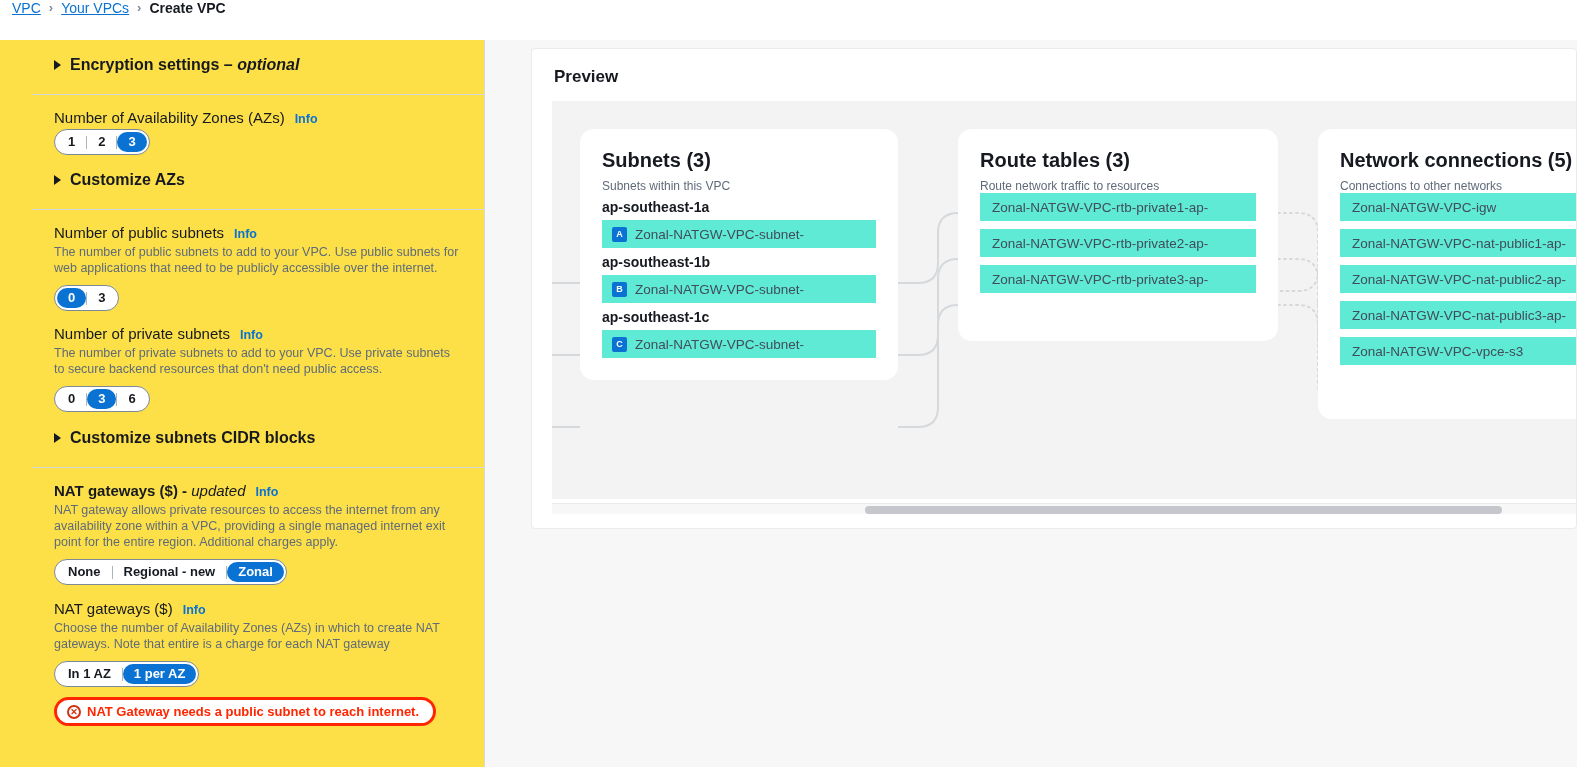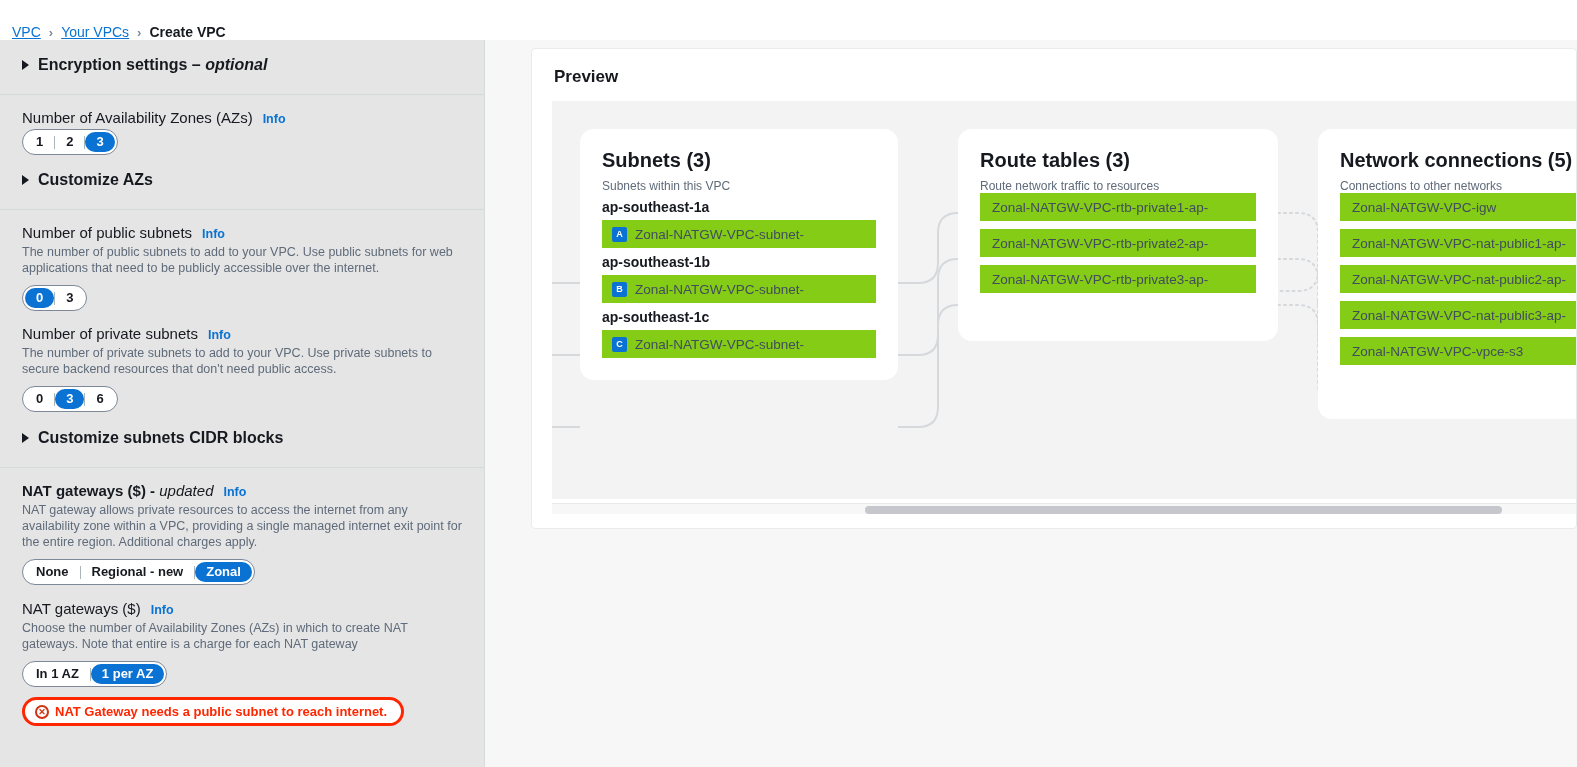--- a/index.html
+++ b/index.html
@@ -10,21 +10,21 @@
     overflow: hidden;
     background: #ffffff;
     font-family: "Liberation Sans", sans-serif;
     color: #16191f;
   }
 
   
   .breadcrumb {
     height: 40px;
     display: flex;
-    align-items: flex-end;
+    align-items: flex-start;
     padding-left: 12px;
     gap: 8px;
     background: #ffffff;
     font-size: 14px;
   }
   .crumb-link {
     color: #0972d3;
     text-decoration: underline;
     font-size: 14px;
     cursor: pointer;
@@ -44,25 +44,26 @@
   .page {
     display: flex;
     height: 727px;
     background: #f7f7f8;
   }
 
   
   .form-panel {
     width: 485px;
     min-width: 485px;
-    background: #e5e5e5;
+    background: #fde047;
     border-right: 1px solid #d5dbdb;
     height: 727px;
     overflow: hidden;
     position: relative;
+    padding-left: 32px;
   }
   .form-section {
     border-bottom: 1px solid #d5dbdb;
     padding: 14px 22px 18px 22px;
   }
   .form-section.no-border { border-bottom: none; }
 
   .expander {
     display: flex;
     align-items: center;
@@ -229,21 +230,21 @@
   .az-label {
     font-size: 14px;
     font-weight: 700;
     color: #16191f;
     margin: 6px 0 5px 0;
   }
   .res-item {
     display: flex;
     align-items: center;
     gap: 8px;
-    background: #84cc16;
+    background: #5eead4;
     height: 28px;
     padding: 0 10px;
     font-size: 13.5px;
     color: #414d5c;
     white-space: nowrap;
     overflow: hidden;
   }
   .badge {
     width: 15px; height: 15px;
     background: #0972d3;

